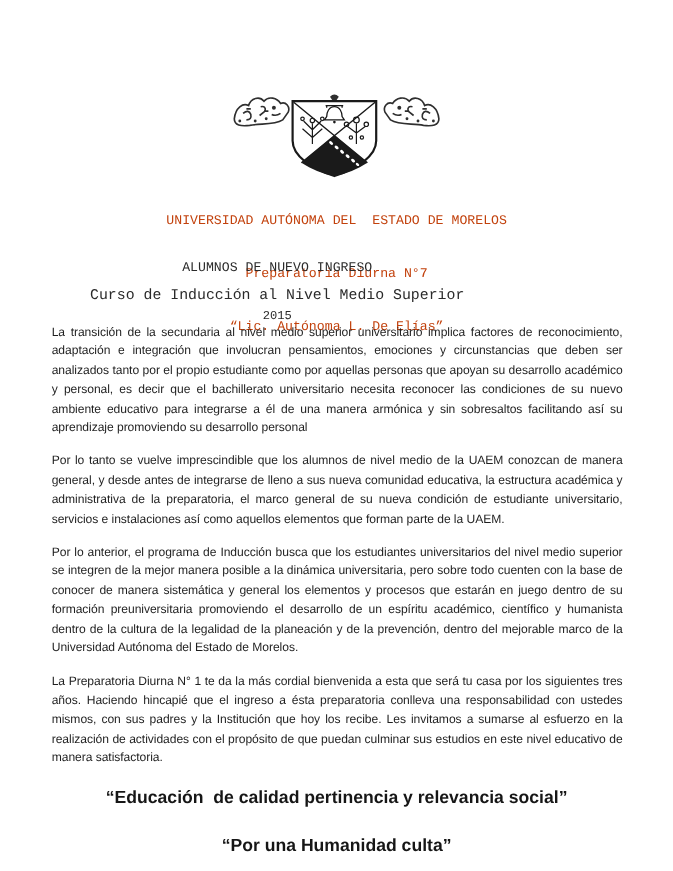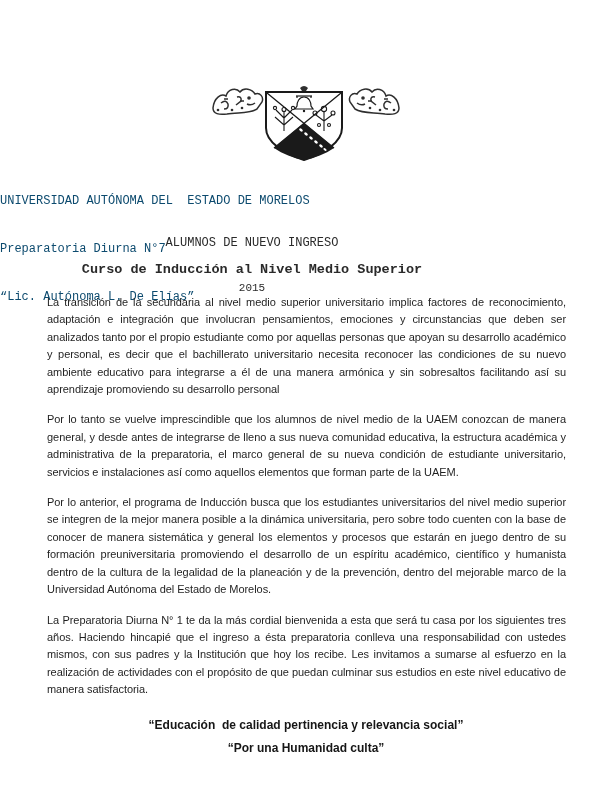--- a/index.html
+++ b/index.html
@@ -21,36 +21,37 @@
     left: 211px;
     width: 190px;
     height: 80px;
   }
 
   .header-block {
     position: absolute;
     top: 161px;
     left: 0;
     width: 612px;
+    text-align: center;
     font-size: 12px;
     line-height: 16px;
     white-space: pre;
-    color: #0c4a6e;
+    color: #c2410c;
   }
 
   .title-block {
     position: absolute;
     top: 236px;
     left: 0;
     width: 504px;
     text-align: center;
     color: #2a2a2a;
   }
   .title-audience { font-size: 12px; line-height: 14px; white-space: pre; }
-  .title-course   { font-size: 13.5px; line-height: 16px; margin-top: 12px; white-space: pre; font-weight: bold; }
+  .title-course   { font-size: 13.5px; line-height: 16px; margin-top: 12px; white-space: pre; }
   .title-year     { font-size: 11px; line-height: 16px; margin-top: 2px; white-space: pre; }
 
   .body-block {
     position: absolute;
     top: 294px;
     left: 47px;
     width: 519px;
   }
   .body-block p {
     margin: 0 0 13px 0;
@@ -63,22 +64,22 @@
 
   .footer-block {
     position: absolute;
     top: 718px;
     left: 0;
     width: 612px;
     text-align: center;
     font-weight: bold;
     color: #161616;
   }
-  .footer-quote { font-size: 12px; line-height: 15px; white-space: pre; }
-  .footer-quote + .footer-quote { margin-top: 8px; }
+  .footer-quote { font-size: 16px; line-height: 15px; white-space: pre; }
+  .footer-quote + .footer-quote { margin-top: 29px; }
 </style>
 </head>
 <body>
 
 <div class="page">
 
   <svg class="crest" viewBox="0 0 190 80" aria-hidden="true">
     <defs>
       <g id="aztecband" stroke="#2f2f2f" fill="none" stroke-width="1.5">
         <path d="M1,20 C2,10 9,5 14,8 C16,1 24,-1 28,4 C32,-1 40,1 43,6 C48,4 52,9 50,14 L45,21 C37,26 25,24 15,26 C7,27 1,26 1,20 Z"></path>

